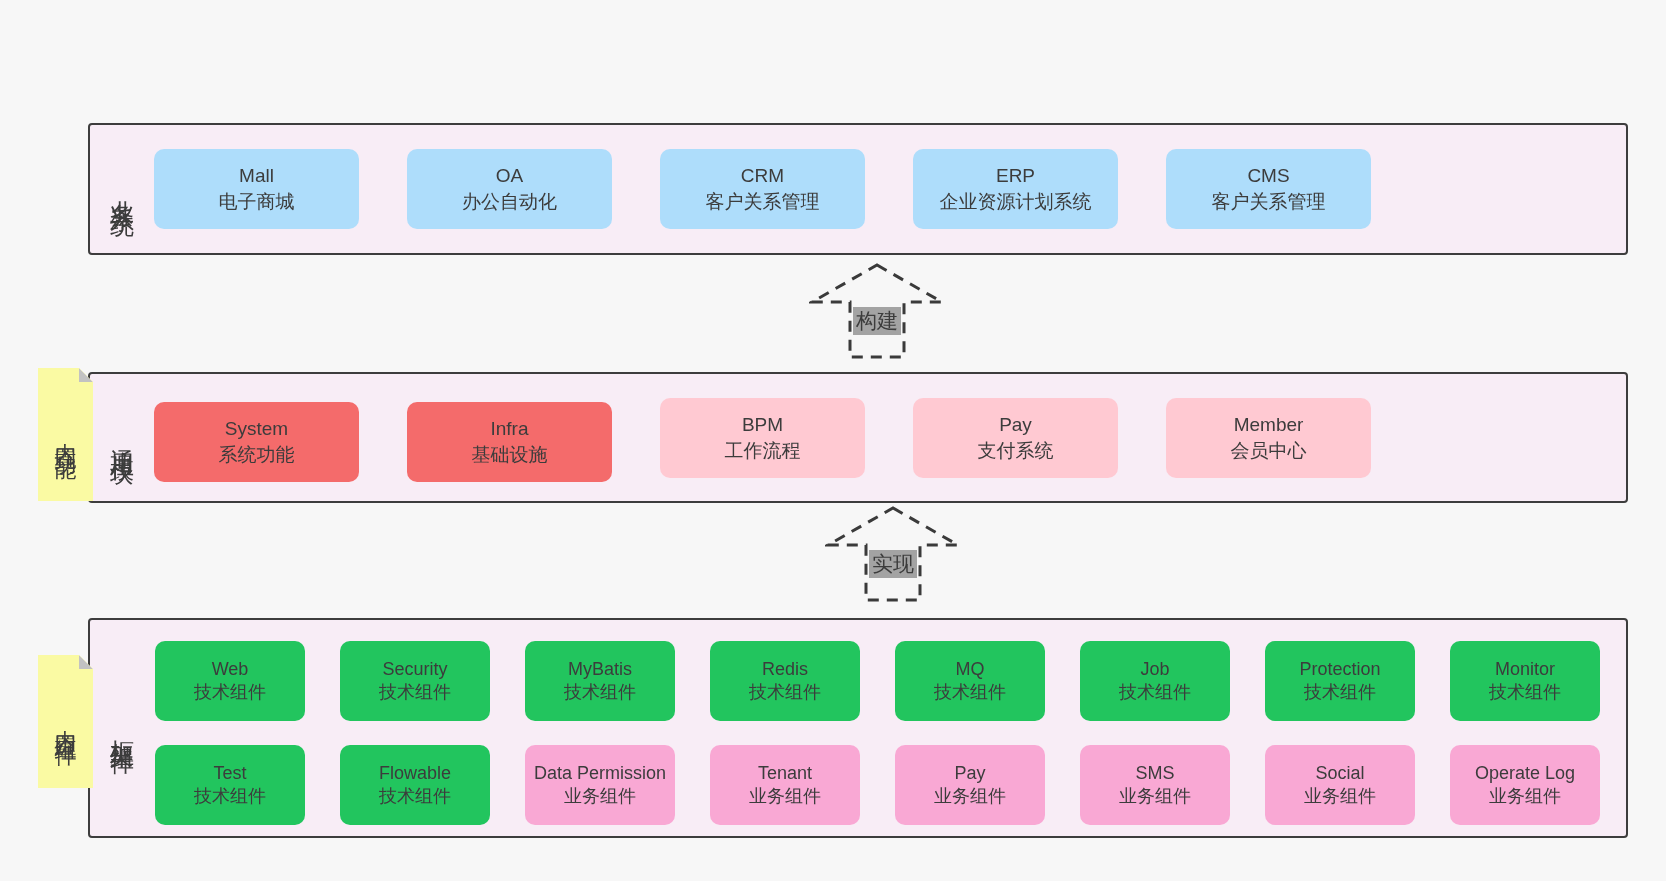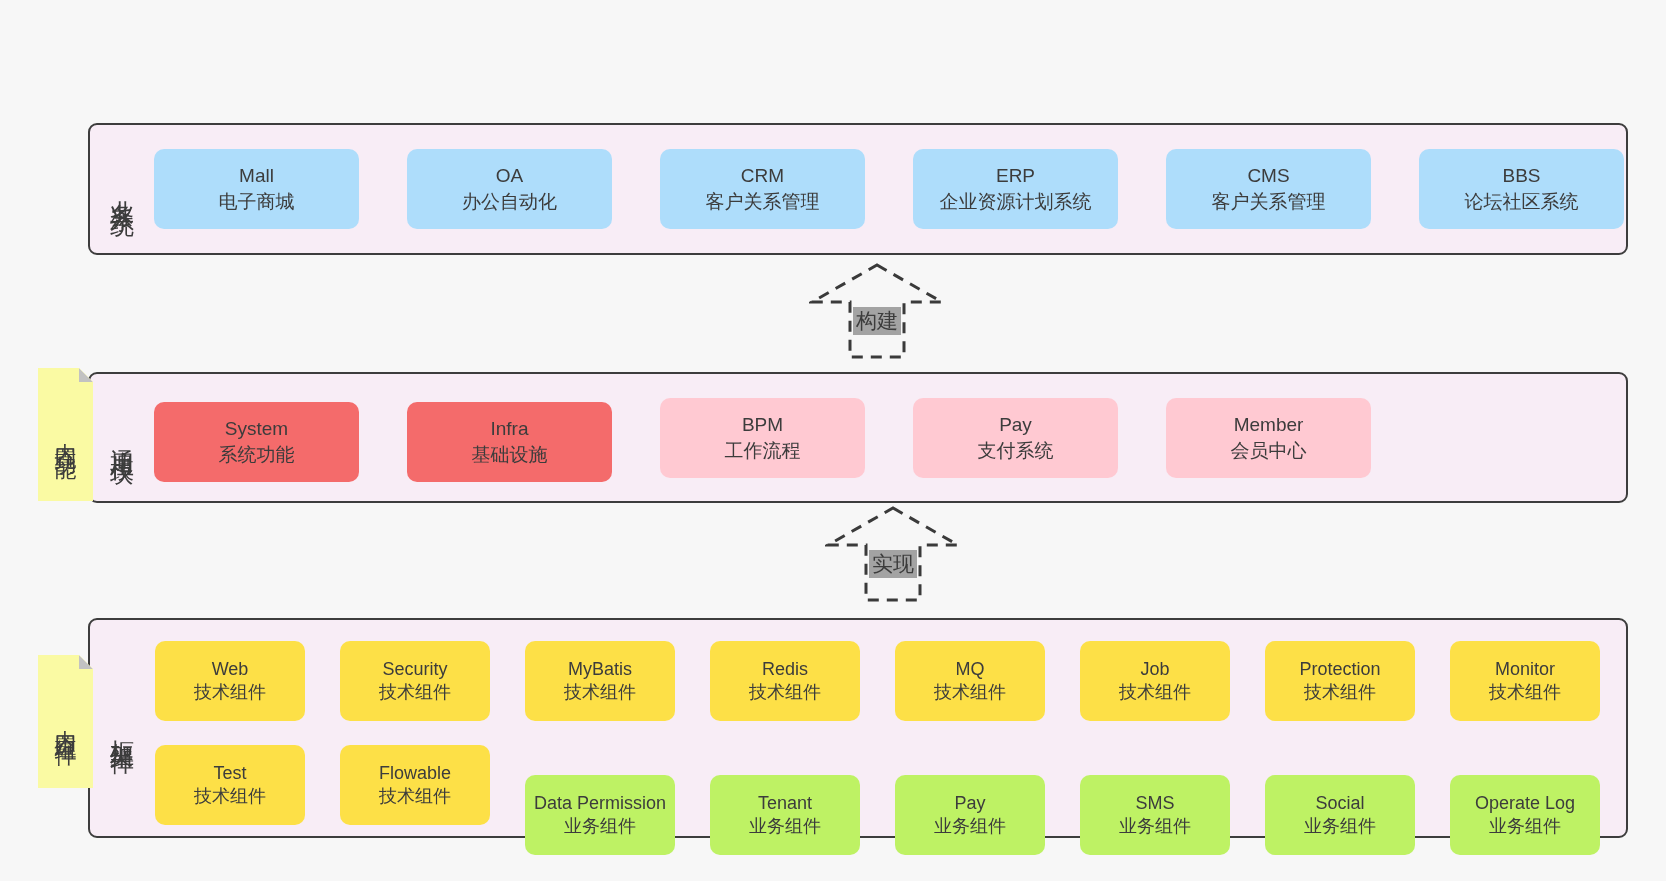--- a/index.html
+++ b/index.html
@@ -5,21 +5,21 @@
   html,body{margin:0;padding:0;}
   body{
     width:1666px;height:881px;position:relative;overflow:hidden;
     background:#f7f7f7;
     font-family:"Liberation Sans","DejaVu Sans",sans-serif;
     color:#3c3c3c;
   }
   
   .band{
     position:absolute;left:88px;width:1540px;
-    background:#f8edf6;border:2px solid #3d3d3d;border-radius:9px;
+    background:#f8edf6;border:2px solid #3d3d3d;border-radius:4px;
     box-sizing:border-box;
   }
   #band-business{top:123px;height:132px;}
   #band-modules{top:372px;height:131px;}
   #band-components{top:618px;height:220px;}
   .band-label{
     position:absolute;left:16px;top:50%;transform:translateY(-50%);
     writing-mode:vertical-rl;text-orientation:upright;
     font-size:24px;letter-spacing:4px;color:#3c3c3c;white-space:nowrap;
   }
@@ -40,22 +40,22 @@
     position:absolute;left:65px;top:21px;
     display:flex;flex-direction:column;gap:24px;
   }
   .row8{display:flex;gap:35px;}
   .box8{width:150px;height:80px;font-size:18px;}
   .box8 span{line-height:1.3;}
   
   .blue{background:#aeddfb;}
   .red{background:#f46b6b;margin-top:8px;}
   .pink{background:#ffc9d2;}
-  .green{background:#fde047;}
-  .lightgreen{background:#bef264;margin-top:30px;}
+  .green{background:#22c55e;}
+  .lightgreen{background:#f9a8d4;}
   
   .sticky{
     position:absolute;left:38px;width:55px;height:133px;z-index:5;
     background:#fafaa3;
     clip-path:polygon(0 0,calc(100% - 14px) 0,100% 14px,100% 100%,0 100%);
     display:flex;align-items:center;justify-content:center;
   }
   .sticky .fold{
     position:absolute;top:0;right:0;width:0;height:0;
     border-right:14px solid transparent;border-bottom:14px solid #c2c2c2;
@@ -98,24 +98,20 @@
         <span>客户关系管理</span>
       </div>
       <div class="box box6 blue">
         <span>ERP</span>
         <span>企业资源计划系统</span>
       </div>
       <div class="box box6 blue">
         <span>CMS</span>
         <span>客户关系管理</span>
       </div>
-      <div class="box box6 blue">
-        <span>BBS</span>
-        <span>论坛社区系统</span>
-      </div>
     </div>
   </div>
 
   <div class="arrow" id="arrow-build">
     <svg width="136" height="98" viewBox="0 0 136 98">
       <path d="M68 3 L133 40 L95 40 L95 95 L41 95 L41 40 L3 40 Z" fill="none" stroke="#3a3a3a" stroke-width="3" stroke-dasharray="11 8"></path>
     </svg>
     <span class="arrow-label">构建</span>
   </div>
 

